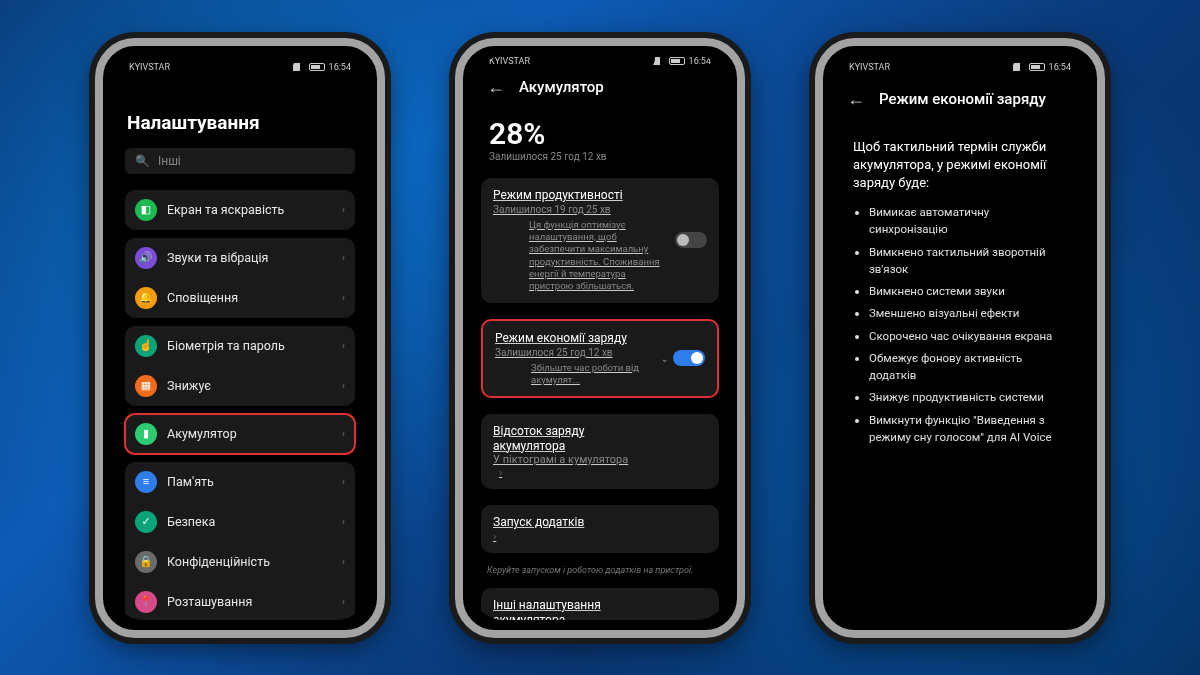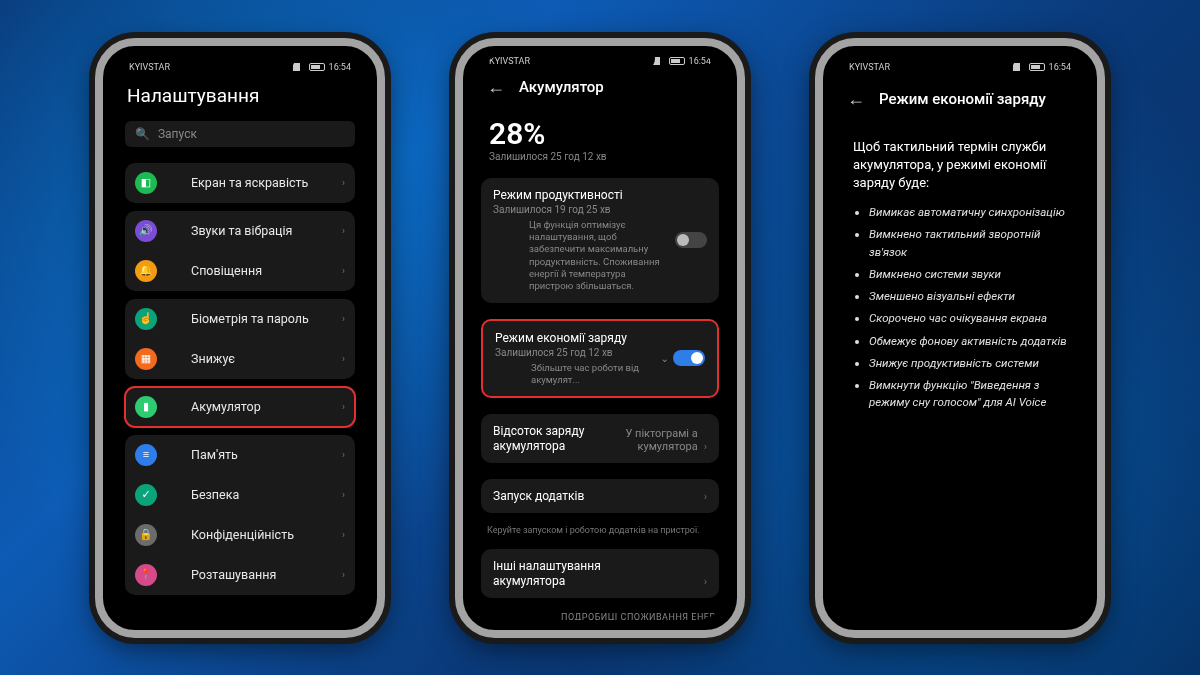--- a/index.html
+++ b/index.html
@@ -59,22 +59,23 @@
     color: #ccc;
   }
   .status-right { display: flex; gap: 4px; align-items: center; }
   .sig { width: 12px; height: 8px; background: linear-gradient(to right, #ccc 60%, transparent 60%); }
   .batt { width: 16px; height: 8px; border: 1px solid #ccc; border-radius: 2px; position: relative; }
   .batt::after { content:''; position:absolute; left:1px; top:1px; bottom:1px; width:70%; background:#ccc; }
 
   .header {
     padding: 6px 14px 10px;
     font-size: 19px;
-    font-weight: 400;
+    font-weight: 700;
     color: #fff;
+    margin-top: 27px;
   }
   .header-row { display:flex; align-items:center; gap:10px; padding: 6px 10px 10px; }
   .back-arrow { font-size: 18px; color:#ccc; padding:4px; }
   .header-row .title { font-size:15px; font-weight:500; color:#fff; }
 
   .search {
     margin: 4px 12px 8px;
     background:#1a1a1a;
     border-radius:6px;
     padding:6px 10px;
@@ -93,79 +94,79 @@
     display:flex; align-items:center; gap:10px;
     padding:9px 10px; font-size:12.5px; color:#e8e8e8;
     position:relative;
   }
   .row + .row { border-top: none; }
   .row .icon {
     width:22px; height:22px; border-radius:50%;
     display:flex; align-items:center; justify-content:center;
     font-size:11px; color:#fff; flex:0 0 22px;
   }
-  .row .label { flex:1;margin-left:24px; }
+  .row .label { flex:1; }
   .row .chev { color:#666; font-size:11px; }
   .highlight { outline: 2px solid #e03030; outline-offset: -1px; border-radius:10px; }
 
   .ic-green{background:#1db954;} .ic-purple{background:#7b4dd6;}
   .ic-orange{background:#f39c12;} .ic-teal{background:#0aa37a;}
   .ic-orange2{background:#f26a1b;} .ic-green2{background:#2ecc71;}
   .ic-blue{background:#2e7de9;} .ic-green3{background:#0aa37a;}
   .ic-gray{background:#6b6b6b;} .ic-pink{background:#d64a8a;}
 
   
   .pct { font-size:30px; font-weight:600; padding: 4px 16px 0; color:#fff; }
   .sub { font-size:10px; color:#888; padding: 0 16px 8px; }
   .card {
     background:#1a1a1a; border-radius:10px; margin:8px 8px; padding:10px 12px;
-    position:relative; font-size:11px; color:#ccc;
+    position:relative; font-size:11px; color:#ccc;text-decoration:underline;
   }
   .card .ct { color:#fff; font-size:12px; margin-bottom:2px; }
   .card .cs { color:#888; font-size:10px; margin-bottom:4px; }
   .card .cd { color:#888; font-size:9.5px; line-height:1.3; padding-right:40px;margin-left:36px; }
   .toggle {
     position:absolute; right:12px; top:50%; transform:translateY(-50%);
     width:32px; height:16px; border-radius:10px; background:#444;
   }
   .toggle .knob { width:12px;height:12px;border-radius:50%;background:#bbb; position:absolute; top:2px; left:2px; }
   .toggle.on { background:#2e7de9; }
   .toggle.on .knob { left:auto; right:2px; background:#fff; }
   .card-hl { border:2px solid #e03030; }
   .expand { position:absolute; right:48px; top:50%; transform:translateY(-50%); color:#888; font-size:10px; }
-  .card-row { display:flex; justify-content:space-between; align-items:flex-end; }
+  .card-row { display:flex; justify-content:space-between; align-items:flex-start;flex-direction:column; }
   .card-row .rlabel { font-size:12px; color:#fff; line-height:1.2; max-width:55%; }
   .card-row .rval { font-size:11px; color:#888; text-align:right; line-height:1.2; }
-  .hint { font-size:9px; color:#777; padding:4px 14px; line-height:1.3; }
+  .hint { font-size:9px; color:#777; padding:4px 14px; line-height:1.3;font-style:italic; }
   .section-label { font-size:9px; color:#888; text-align:right; padding:6px 0; letter-spacing:0.5px; }
 
   
   .desc { padding: 14px 20px 8px; font-size:13px; color:#fff; line-height:1.4; }
-  .bullets { list-style: disc; padding: 4px 20px 4px 36px; font-style: italic; }
+  .bullets { list-style: disc; padding: 4px 20px 4px 36px; }
   .bullets li { font-size:11.5px; color:#e0e0e0; line-height:1.5; margin-bottom:5px; }
 
 </style>
 </head>
 <body>
 
 <div class="phone">
   <div class="notch"></div>
   <div class="screen">
     <div class="status-bar">
       <span>KYIVSTAR</span>
       <div class="status-right">
         <span class="sig"></span>
         <span class="batt"></span>
         <span>16:54</span>
       </div>
     </div>
     <div class="header">Налаштування</div>
     <div class="search">
       <span class="search-icon">🔍</span>
-      <span>Запуск</span>
+      <span>Інші</span>
     </div>
     <div class="content" id="s1-content">
         <div class="group">
           <div class="row">
             <div class="icon ic-green">◧</div>
             <div class="label">Екран та яскравість</div>
             <div class="chev">›</div>
           </div>
         </div>
         <div class="group">

